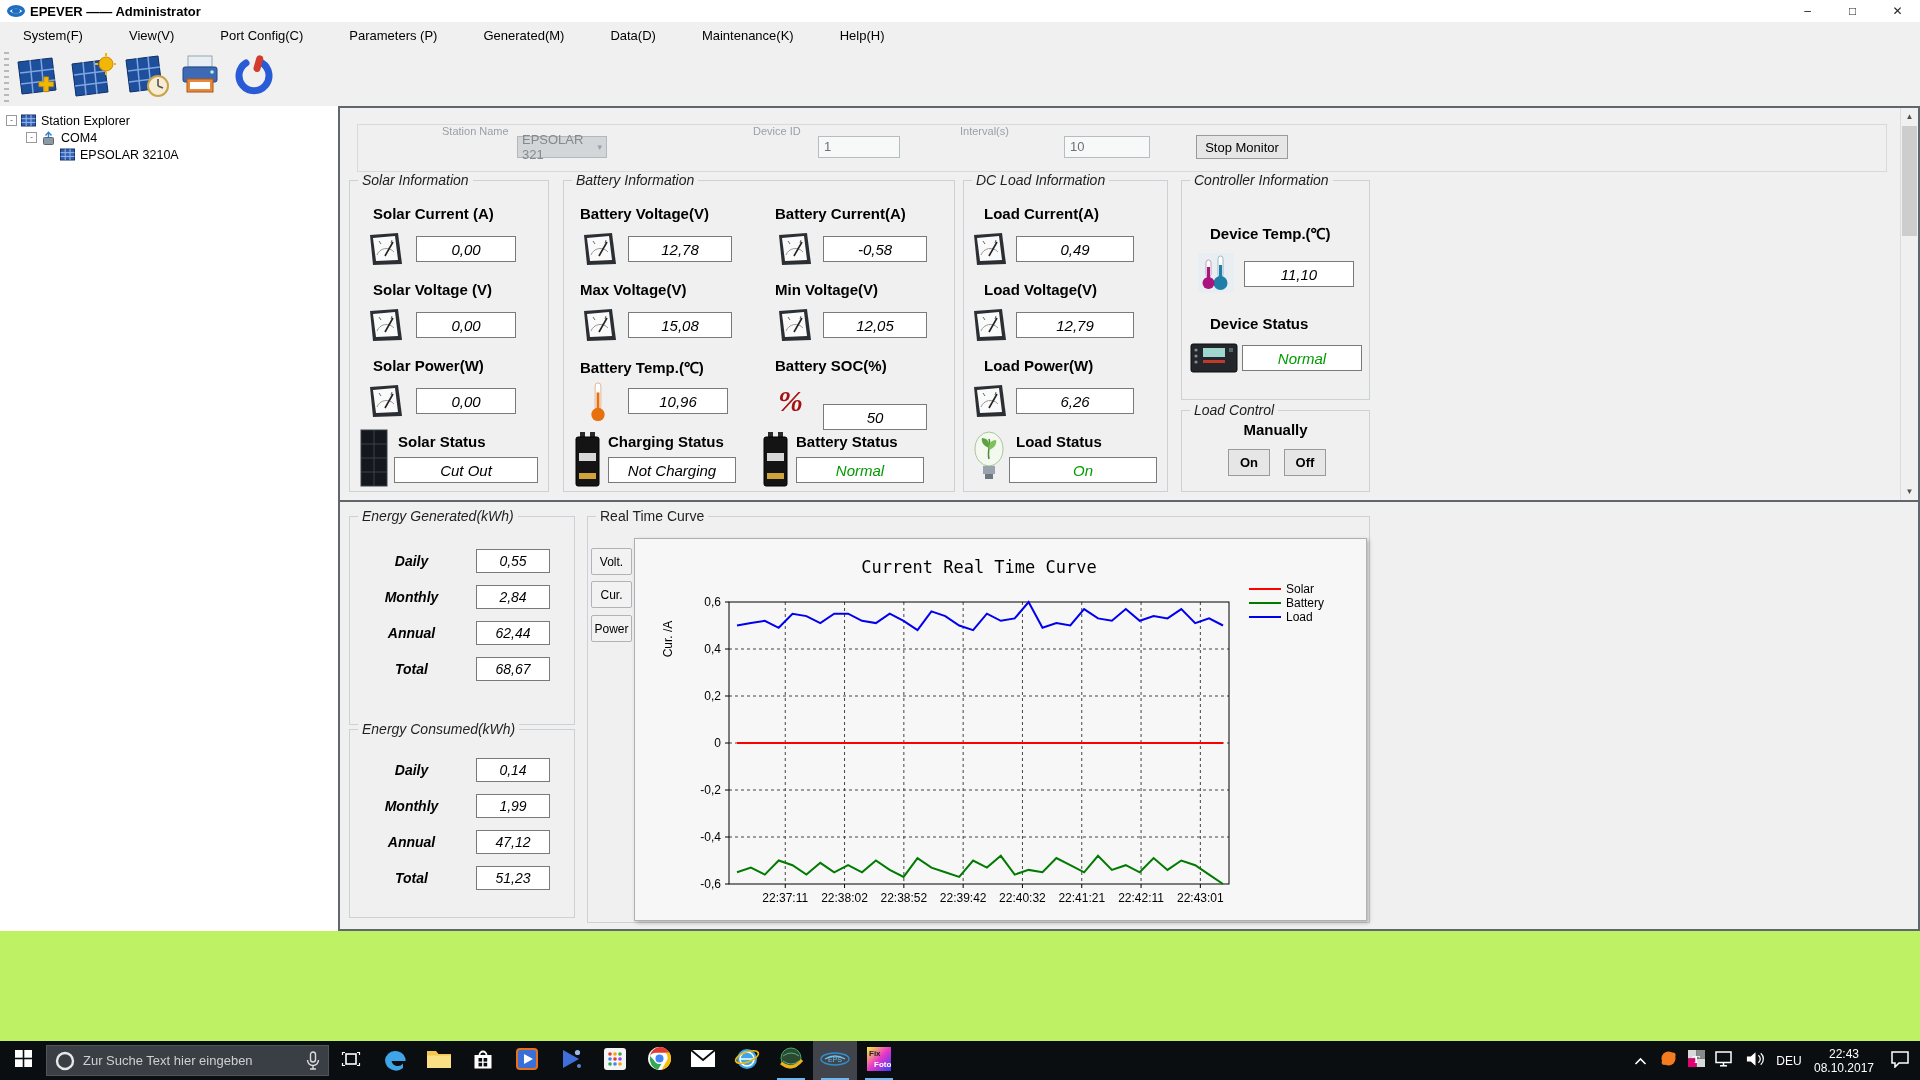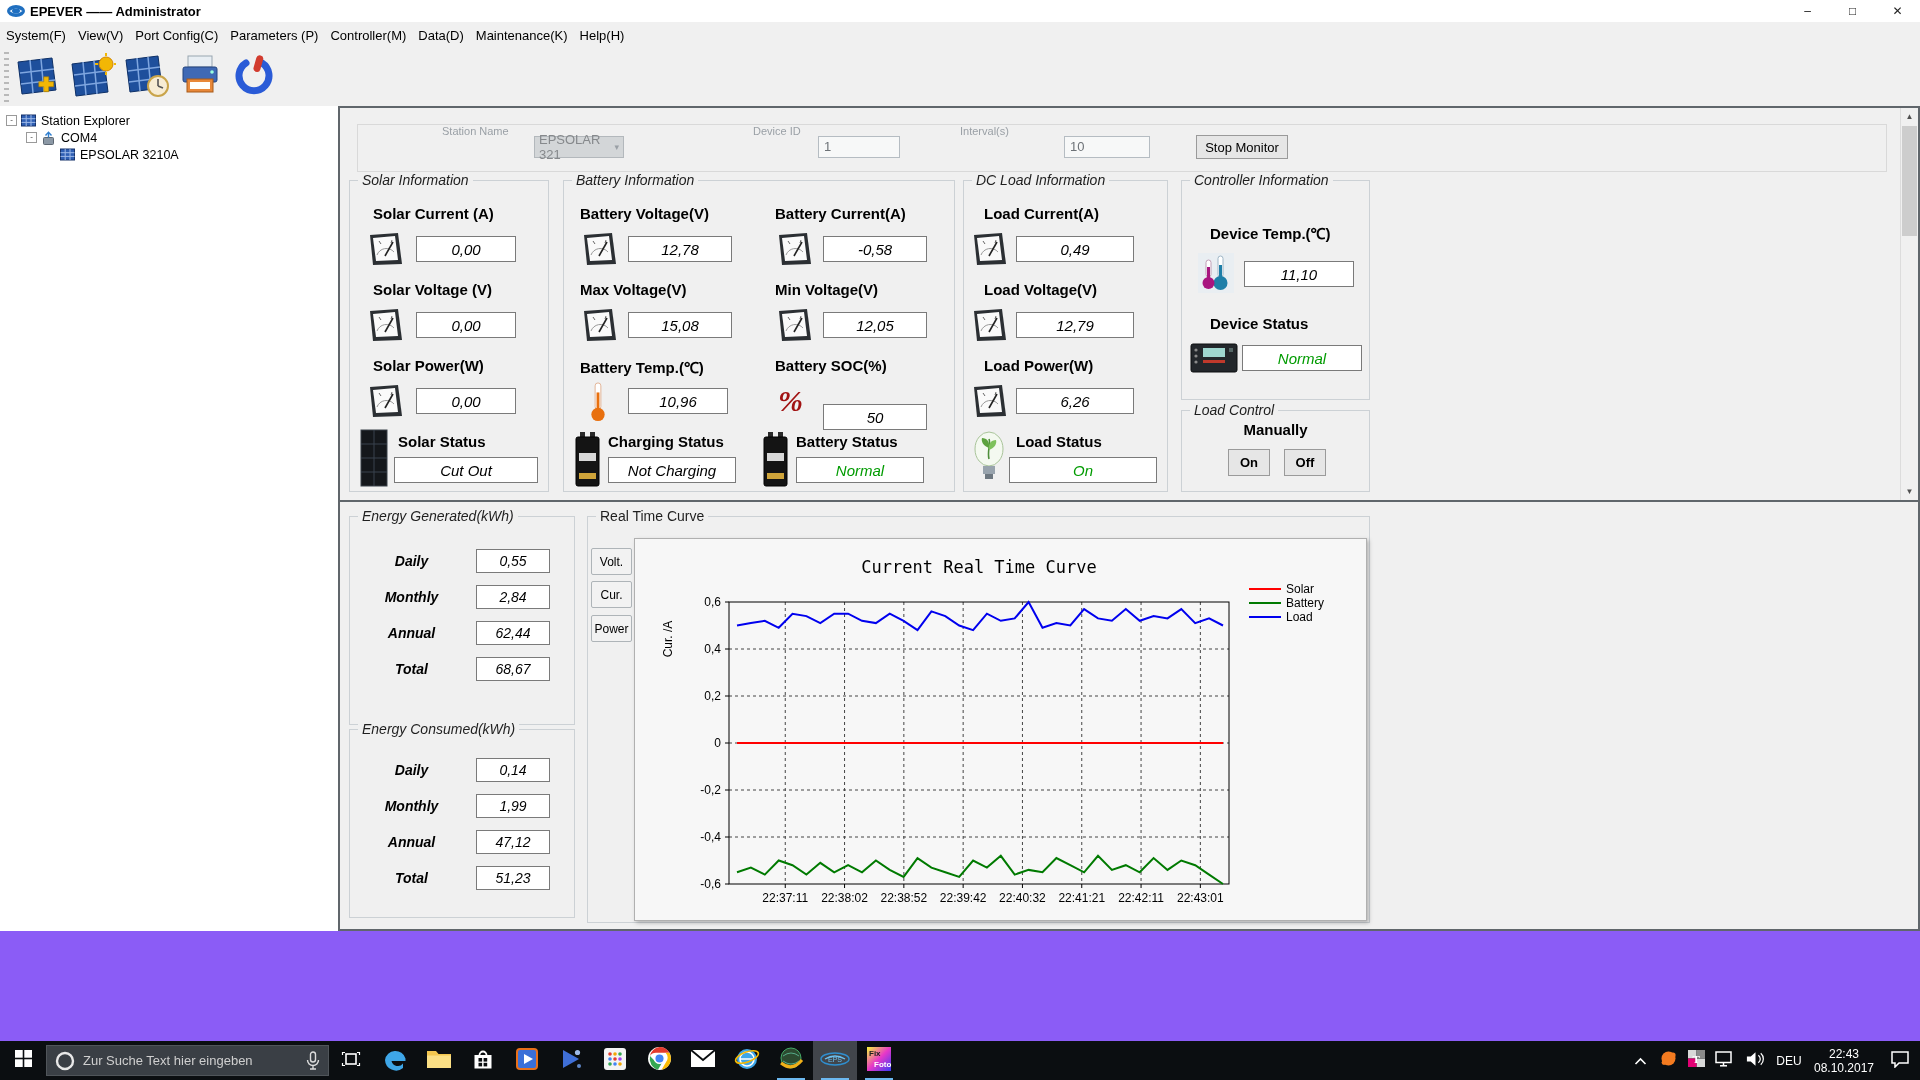--- a/index.html
+++ b/index.html
@@ -1,25 +1,25 @@
 <!DOCTYPE html>
 <html><head>
 <meta charset="utf-8">
 <style>
   html,body{margin:0;padding:0;}
-  .screen{position:relative;width:1920px;height:1080px;background:#8b5cf6;font-family:"Liberation Sans",sans-serif;overflow:hidden;color:#000;}
+  .screen{position:relative;width:1920px;height:1080px;background:#bef264;font-family:"Liberation Sans",sans-serif;overflow:hidden;color:#000;}
   
   .titlebar{position:absolute;left:0;top:0;width:1920px;height:22px;background:#fff;display:flex;align-items:center;}
   .titlebar .logo{width:20px;height:14px;margin:0 4px 0 6px;}
   .titlebar .ttl{font-size:13px;font-weight:600;}
   .wbtns{margin-left:auto;display:flex;height:22px;}
   .wbtn{width:45px;height:22px;display:flex;align-items:center;justify-content:center;font-size:12px;color:#222;}
   
   .menubar{position:absolute;left:0;top:22px;width:1920px;height:26px;background:#f0f0f0;display:flex;align-items:center;font-size:13px;}
-  .menuitem{padding:0 6px;height:26px;display:flex;align-items:center;}
+  .menuitem{padding:0 23px;height:26px;display:flex;align-items:center;}
   
   .toolbar{position:absolute;left:0;top:48px;width:1920px;height:58px;background:#f0f0f0;display:flex;align-items:center;}
   .thandle{width:5px;height:50px;margin-left:4px;background:repeating-linear-gradient(#b9b9b9 0 2px,transparent 2px 6px);}
   .tbtn{width:50px;height:50px;margin-left:4px;display:flex;align-items:center;justify-content:center;}
   
   .tree{position:absolute;left:0;top:106px;width:338px;height:825px;background:#fff;font-size:12.5px;}
   .trow{position:absolute;height:17px;display:flex;align-items:center;}
   .texp{width:9px;height:9px;border:1px solid #9a9a9a;background:#fff;font-size:8px;line-height:7px;text-align:center;color:#333;margin-right:4px;}
   .ticon{width:16px;height:13px;margin-right:4px;}
   .content{position:absolute;left:338px;top:106px;width:1582px;height:825px;background:#f0f0f0;border:2px solid #60666b;box-sizing:border-box;}
@@ -81,21 +81,21 @@
       <div class="wbtn">□</div>
       <div class="wbtn">✕</div>
     </div>
   </div>
 
   <div class="menubar">
     <span class="menuitem">System(F)</span>
     <span class="menuitem">View(V)</span>
     <span class="menuitem">Port Config(C)</span>
     <span class="menuitem">Parameters (P)</span>
-    <span class="menuitem">Controller(M)</span>
+    <span class="menuitem">Generated(M)</span>
     <span class="menuitem">Data(D)</span>
     <span class="menuitem">Maintenance(K)</span>
     <span class="menuitem">Help(H)</span>
   </div>
 
   <div class="toolbar" style="border-bottom:1px solid #dcdcdc;">
     <div class="thandle"></div>
     <div class="tbtn">
         <span><svg width="48" height="46" viewBox="0 0 48 46">
             <polygon points="4,10 38,6 42,38 8,42" fill="#1e4f9c" stroke="#0d2f66"></polygon>
@@ -182,21 +182,21 @@
           </svg></span>
       <span>EPSOLAR 3210A</span>
     </div>
   </div>
 
   <div class="content">
     <div class="divider"></div>
 
     <div class="mbar">
       <span class="mlbl" style="left:84px;">Station Name</span>
-      <div class="combo" style="left:176px;width:90px;">
+      <div class="combo" style="left:159px;width:90px;">
         <span>EPSOLAR 321</span>
         <span class="chev">▾</span>
       </div>
       <span class="mlbl" style="left:395px;">Device ID</span>
       <div class="tinput" style="left:460px;width:82px;">1</div>
       <span class="mlbl" style="left:602px;">Interval(s)</span>
       <div class="tinput" style="left:706px;width:86px;">10</div>
       <div class="btn" style="position:absolute;left:838px;top:10px;width:92px;height:24px;">Stop Monitor</div>
     </div>
 

